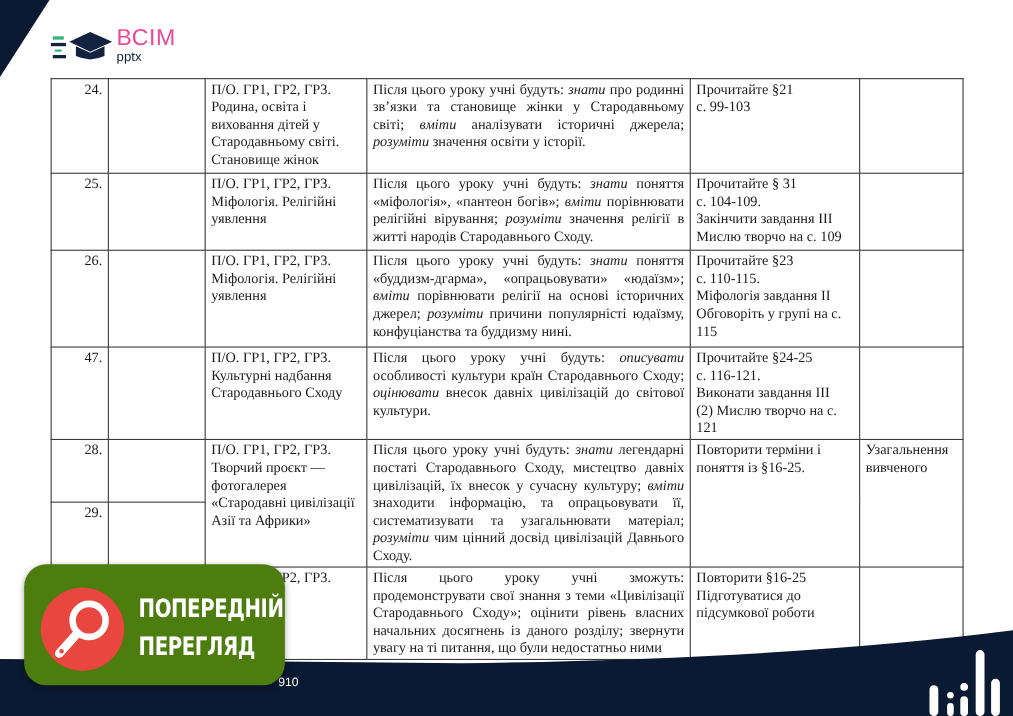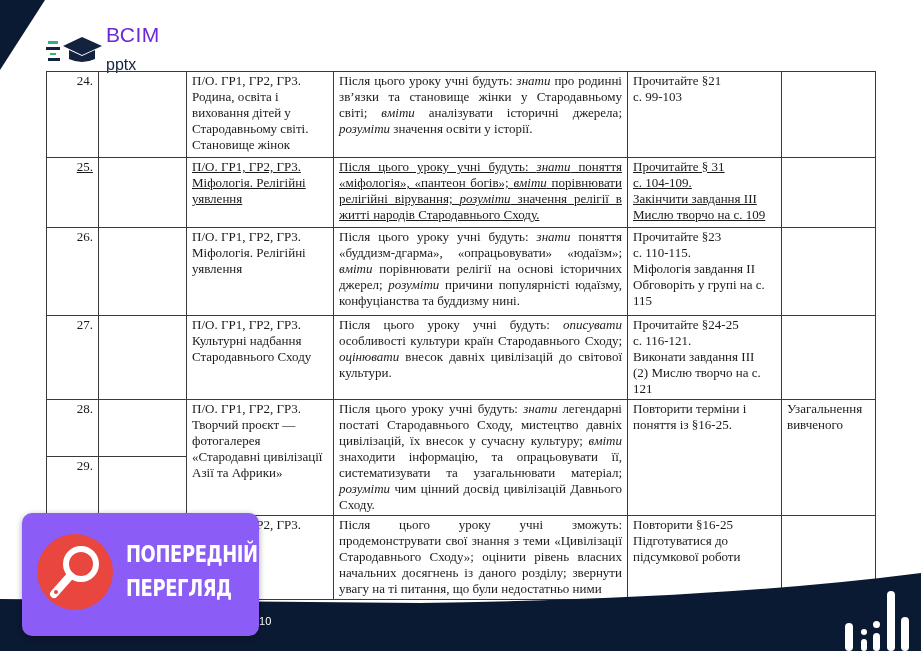--- a/index.html
+++ b/index.html
@@ -10,22 +10,22 @@
       color: #1a1a1a;
     }
     .corner-tl {
       position: absolute; left: 0; top: 0; width: 0; height: 0;
       border-top: 70px solid #0b1a33;
       border-right: 45px solid transparent;
     }
     .logo { position: absolute; left: 46px; top: 24px; display: flex; align-items: center; }
     .logo-mark { width: 58px; height: 30px; position: relative; }
     .logo-text { margin-left: 2px; line-height: 1; }
-    .logo-title { font-family: "Liberation Sans", sans-serif; font-size: 21px; color: #6d28d9; letter-spacing: 0.5px; }
-    .logo-sub { font-family: "Liberation Sans", sans-serif; font-size: 16px; color: #13223f; margin-top: 12px; }
+    .logo-title { font-family: "Liberation Sans", sans-serif; font-size: 21px; color: #ec4899; letter-spacing: 0.5px; }
+    .logo-sub { font-family: "Liberation Sans", sans-serif; font-size: 12px; color: #13223f; margin-top: 0px; }
 
     table.lessons {
       position: absolute; left: 46px; top: 71px; width: 829px;
       border-collapse: collapse; table-layout: fixed;
       font-size: 13px; line-height: 16px;
     }
     table.lessons td {
       border: 1px solid #3a3a3a; vertical-align: top;
       padding: 1px 5px 2px 5px;
     }
@@ -34,22 +34,22 @@
     td.outcome i { font-style: italic; }
 
     .footer-wave { position: absolute; left: 0; bottom: 0; width: 921px; height: 80px; }
     .page-num {
       position: absolute; left: 253px; top: 615px;
       font-family: "Liberation Sans", sans-serif; font-size: 11px; color: #ffffff;
     }
     .bars { position: absolute; right: 8px; bottom: 0; width: 70px; height: 70px; }
 
     .preview-badge {
-      position: absolute; left: 22px; top: 513px; width: 237px; height: 123px;
-      background: #8b5cf6; border-radius: 10px;
+      position: absolute; left: 22px; top: 513px; width: 237px; height: 110px;
+      background: #4d7c0f; border-radius: 20px;
       box-shadow: 0 2px 6px rgba(0,0,0,0.35);
       display: flex; align-items: center;
     }
     .preview-circle {
       position: absolute; left: 15px; top: 21px; width: 76px; height: 76px;
       border-radius: 50%; background: #e8463f;
     }
     .preview-text {
       position: absolute; left: 104px; top: 24px;
       font-family: "DejaVu Sans", sans-serif; font-weight: bold;
@@ -97,21 +97,21 @@
           <div>П/О. ГР1, ГР2, ГР3.</div>
           <div>Родина, освіта і виховання дітей у Стародавньому світі. Становище жінок</div>
         </td>
         <td class="outcome" rowspan="1"><span>Після цього уроку учні будуть: </span><i>знати</i><span> про родинні зв’язки та становище жінки у Стародавньому світі; </span><i>вміти</i><span> аналізувати історичні джерела; </span><i>розуміти</i><span> значення освіти у історії.</span></td>
         <td class="homework" rowspan="1">
           <div>Прочитайте §21</div>
           <div>с. 99-103</div>
         </td>
         <td class="notes" rowspan="1"></td>
       </tr>
-      <tr style="height: 70px; text-decoration: underline;">
+      <tr style="height: 70px;">
         <td class="num">25.</td>
         <td class="blank"></td>
         <td class="topic" rowspan="1">
           <div>П/О. ГР1, ГР2, ГР3.</div>
           <div>Міфологія. Релігійні уявлення</div>
         </td>
         <td class="outcome" rowspan="1"><span>Після цього уроку учні будуть: </span><i>знати</i><span> поняття «міфологія», «пантеон богів»; </span><i>вміти</i><span> порівнювати релігійні вірування; </span><i>розуміти</i><span> значення релігії в житті народів Стародавнього Сходу.</span></td>
         <td class="homework" rowspan="1">
           <div>Прочитайте § 31</div>
           <div>с. 104-109.</div>
@@ -130,21 +130,21 @@
         <td class="outcome" rowspan="1"><span>Після цього уроку учні будуть: </span><i>знати</i><span> поняття «буддизм-дгарма», «опрацьовувати» «юдаїзм»; </span><i>вміти</i><span> порівнювати релігії на основі історичних джерел; </span><i>розуміти</i><span> причини популярністі юдаїзму, конфуціанства та буддизму нині.</span></td>
         <td class="homework" rowspan="1">
           <div>Прочитайте §23</div>
           <div>с. 110-115.</div>
           <div>Міфологія завдання ІІ</div>
           <div>Обговоріть у групі на с. 115</div>
         </td>
         <td class="notes" rowspan="1"></td>
       </tr>
       <tr style="height: 74px;">
-        <td class="num">27.</td>
+        <td class="num">47.</td>
         <td class="blank"></td>
         <td class="topic" rowspan="1">
           <div>П/О. ГР1, ГР2, ГР3.</div>
           <div>Культурні надбання Стародавнього Сходу</div>
         </td>
         <td class="outcome" rowspan="1"><span>Після цього уроку учні будуть: </span><i>описувати</i><span> особливості культури країн Стародавнього Сходу; </span><i>оцінювати</i><span> внесок давніх цивілізацій до світової культури.</span></td>
         <td class="homework" rowspan="1">
           <div>Прочитайте §24-25</div>
           <div>с. 116-121.</div>
           <div>Виконати завдання ІІІ</div>

